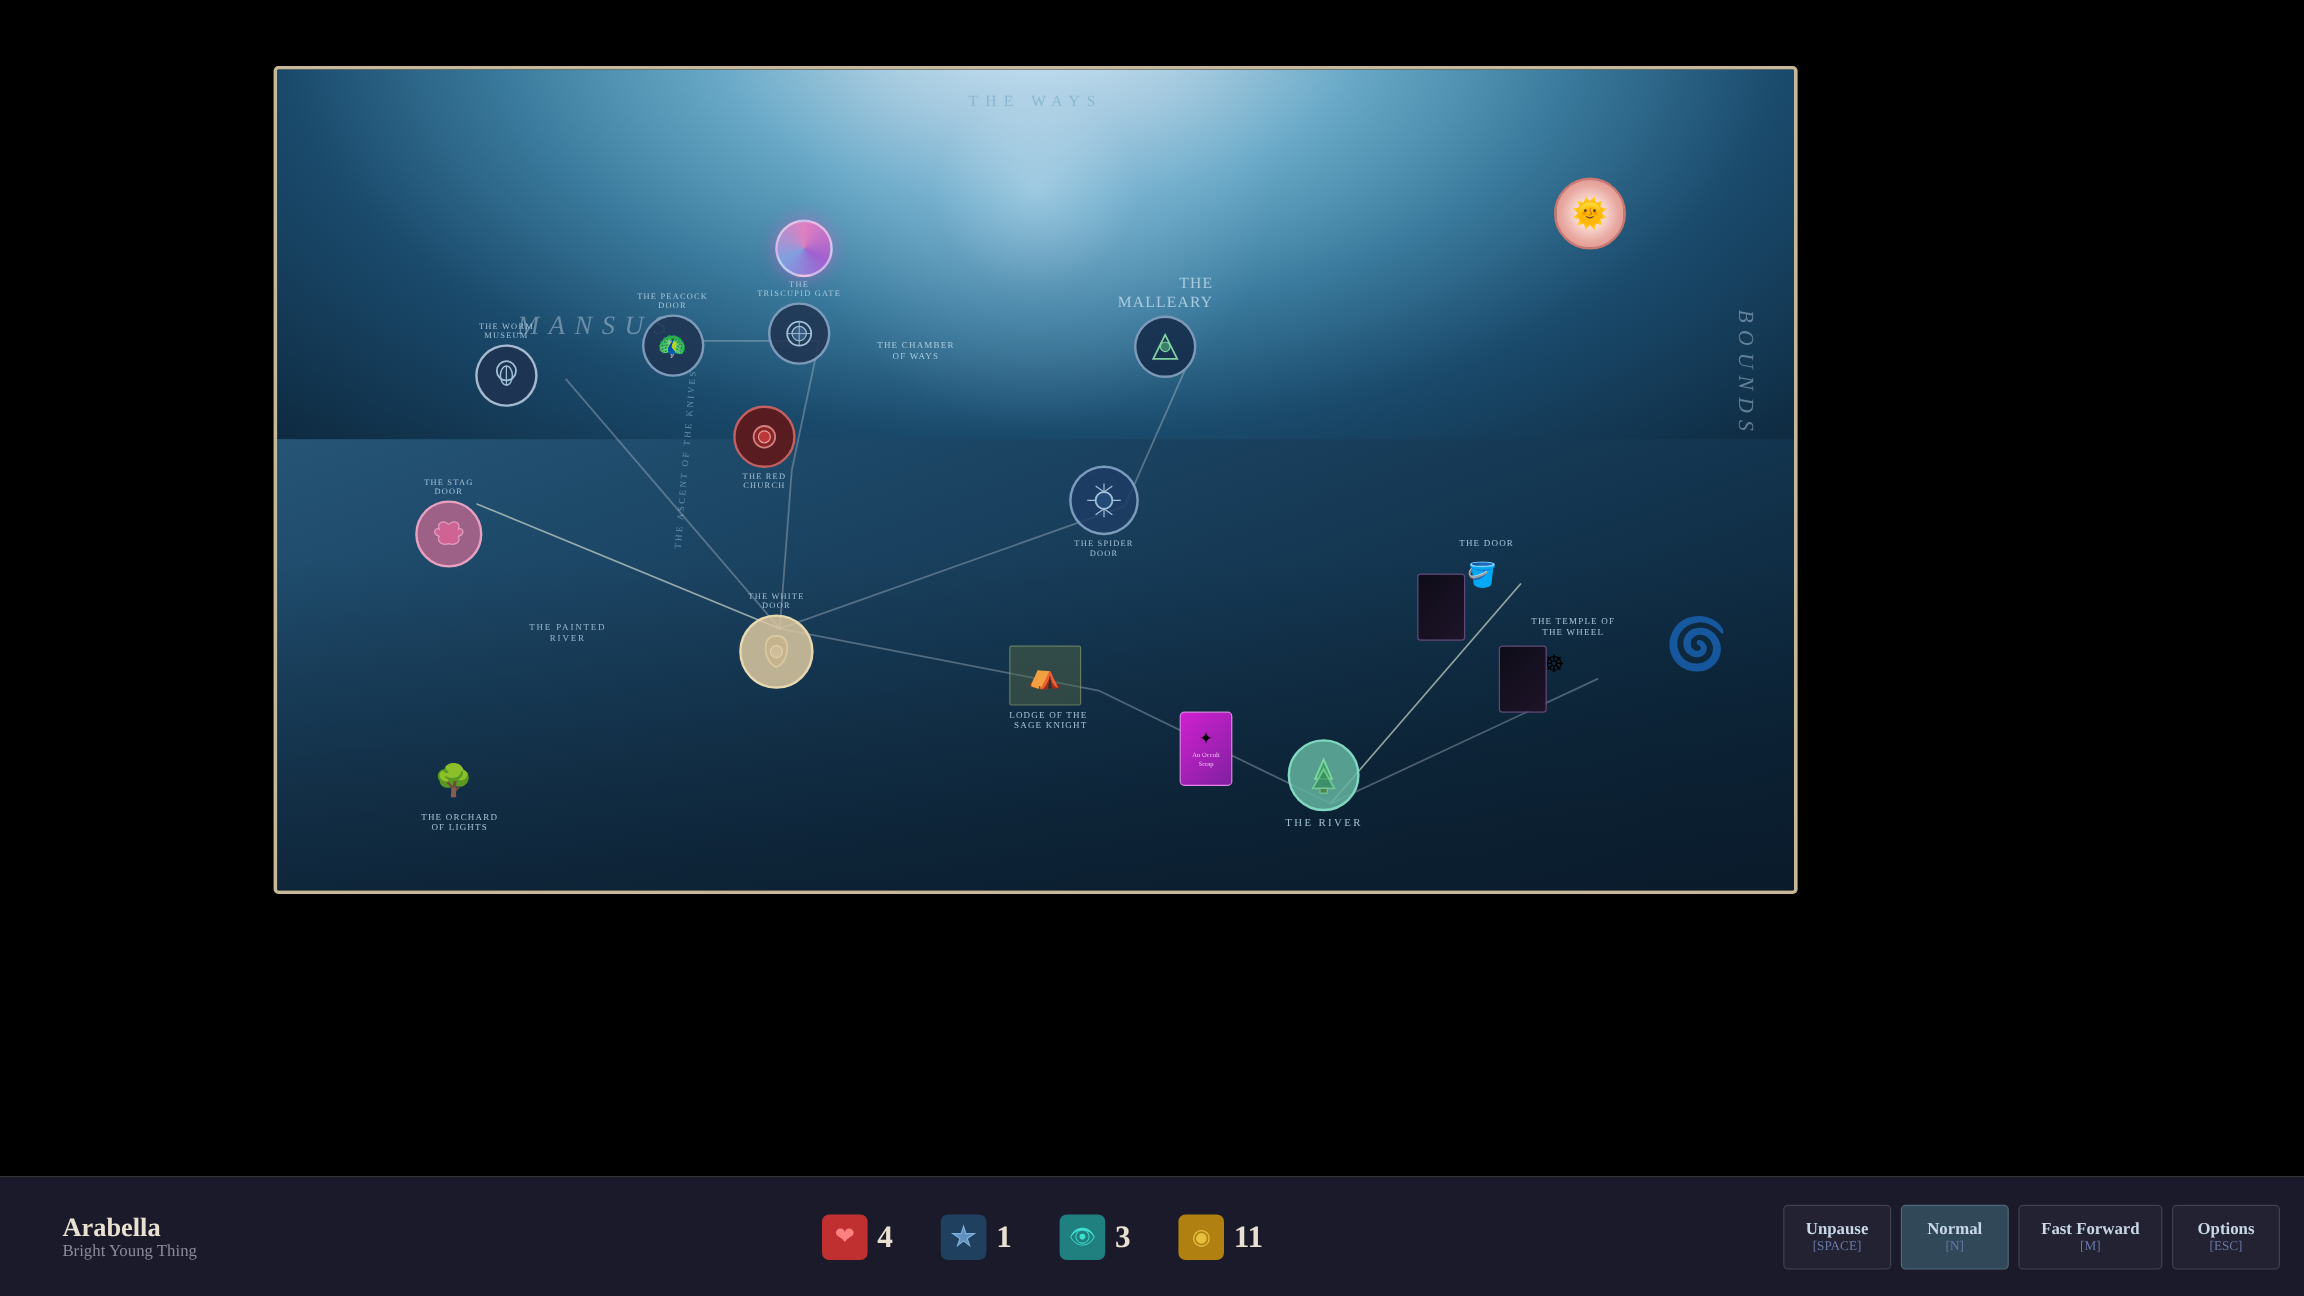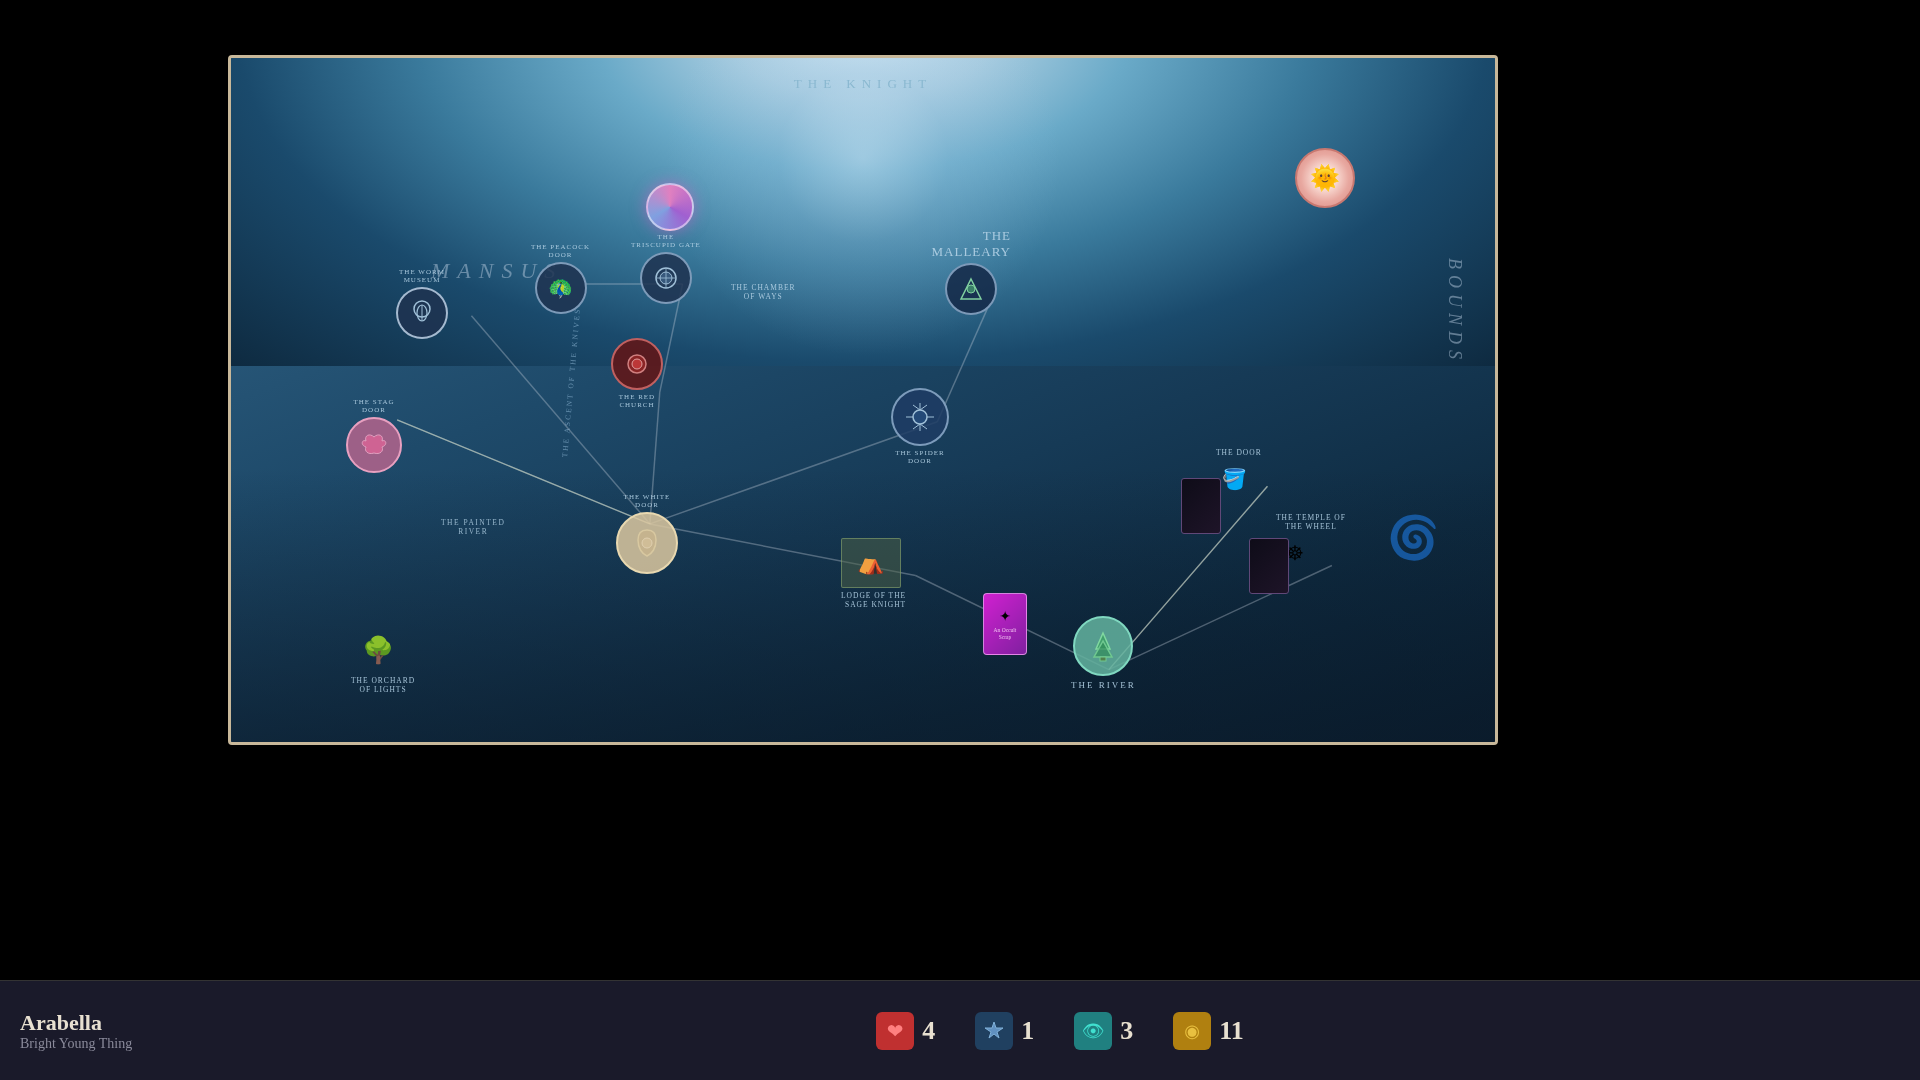--- a/index.html
+++ b/index.html
@@ -147,20 +147,21 @@
       height: 100px;
       background: #1a1a2a;
       display: flex;
       align-items: center;
       padding: 0 20px;
       border-top: 1px solid #333;
     }
 
     .player-info {
       flex: 0 0 200px;
+      margin-left: 32px;
     }
 
     .player-name {
       color: #e8e0d0;
       font-size: 22px;
       font-weight: bold;
     }
 
     .player-title {
       color: #8a8a9a;
@@ -296,21 +297,21 @@
 
       <line x1="453" y1="228" x2="430" y2="337"></line>
     </g>
 
     <g stroke="rgba(220,230,200,0.5)" stroke-width="1.2" fill="none">
       <line x1="165" y1="365" x2="420" y2="470"></line>
       <line x1="883" y1="617" x2="1043" y2="432"></line>
     </g>
   </svg>
 
-  <div class="glory-title">THE KNIGHT</div>
+  <div class="glory-title">THE WAYS</div>
 
   <div class="sun-decoration">
     <div class="sun-circle" style="display:flex;align-items:center;justify-content:center;font-size:24px;">🌞</div>
   </div>
 
   <div style="position:absolute; left:415px; top:125px; width:48px; height:48px;">
     <div style="width:48px;height:48px;border-radius:50%;background:conic-gradient(#e080c0, #a060d0, #80a0e0, #e080c0);border:2px solid rgba(255,255,255,0.5);box-shadow:0 0 15px rgba(200,100,200,0.6);"></div>
   </div>
 
   <div class="mansus-label">MANSUS</div>
@@ -486,14 +487,37 @@
 
     <div class="stat-item">
       <div class="stat-icon gold">
         <span style="color:#e8c040;font-size:18px;">◉</span>
       </div>
       <span class="stat-value">11</span>
     </div>
 
   </div>
 
+  <div class="controls-area">
+
+    <div class="control-btn inactive">
+      <div class="btn-label">Unpause</div>
+      <div class="btn-key">[SPACE]</div>
+    </div>
+
+    <div class="control-btn active">
+      <div class="btn-label">Normal</div>
+      <div class="btn-key">[N]</div>
+    </div>
+
+    <div class="control-btn inactive">
+      <div class="btn-label">Fast Forward</div>
+      <div class="btn-key">[M]</div>
+    </div>
+
+    <div class="control-btn inactive">
+      <div class="btn-label">Options</div>
+      <div class="btn-key">[ESC]</div>
+    </div>
+
+  </div>
 
 </div>
 
 </body></html>

